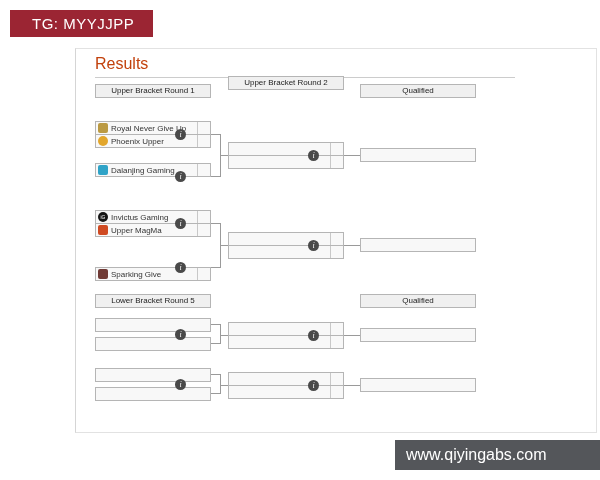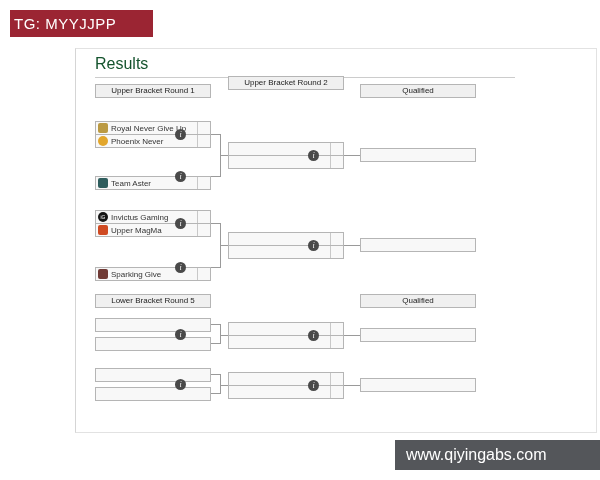--- a/index.html
+++ b/index.html
@@ -1,25 +1,25 @@
 <!DOCTYPE html>
 <html><head>
 <meta charset="utf-8">
 <style>
   * { margin:0; padding:0; box-sizing:border-box; }
   html,body { width:600px; height:480px; background:#fff; font-family:"Liberation Sans", sans-serif; }
   .page { position:relative; width:600px; height:480px; background:#ffffff; overflow:hidden; }
 
   .tg-banner { position:absolute; left:10px; top:10px; width:143px; height:27px;
-    background:#9b2533; color:#ffffff; font-size:15px; line-height:27px; padding-left:4px; letter-spacing:.5px; }
+    background:#9b2533; color:#ffffff; font-size:15px; line-height:27px; padding-left:22px; letter-spacing:.5px; }
 
   .panel { position:absolute; left:75px; top:48px; width:522px; height:385px;
     border:1px solid #e2e2e2; border-left:1px solid #d5d5d5; background:#fff; }
 
-  .page-title { position:absolute; left:95px; top:55px; font-size:16px; color:#14532d; }
+  .page-title { position:absolute; left:95px; top:55px; font-size:16px; color:#c2410c; }
   .title-divider { position:absolute; left:95px; top:77px; width:420px; height:1px; background:#cccccc; }
 
   .col-header { position:absolute; width:116px; height:14px; background:#f0f0f0;
     border:1px solid #b5b5b5; font-size:8px; line-height:12px; text-align:center; color:#222; }
 
   .match { position:absolute; width:96px; }
   .slot { position:absolute; left:0; width:116px; height:14px; background:#f8f8f8;
     border:1px solid #b5b5b5; display:flex; align-items:center; font-size:8px; color:#333; overflow:hidden; }
   .slot .tname { white-space:nowrap; }
   .score { position:absolute; right:0; top:0; width:13px; height:100%; border-left:1px solid #c8c8c8; }
@@ -63,30 +63,30 @@
   <div class="col-header" style="left:360px;top:84px">Qualified</div>
 
   <div class="match" style="left:95px;top:121px;height:27px">
     <div class="slot" style="top:0">
       <span class="logo logo-rng"></span>
       <span class="tname">Royal Never Give Up</span>
       <span class="score"></span>
     </div>
     <div class="slot" style="top:13px">
       <span class="logo logo-phoenix"></span>
-      <span class="tname">Phoenix Never</span>
+      <span class="tname">Phoenix Upper</span>
       <span class="score"></span>
     </div>
     <div class="info" style="top:8px">i</div>
   </div>
 
   <div class="match" style="left:95px;top:163px;height:27px">
-    <div class="slot" style="top:13px">
-      <span class="logo logo-aster"></span>
-      <span class="tname">Team Aster</span>
+    <div class="slot" style="top:0">
+      <span class="logo logo-dlg"></span>
+      <span class="tname">Dalanjing Gaming</span>
       <span class="score"></span>
     </div>
     <div class="info" style="top:8px">i</div>
   </div>
 
   <div class="match" style="left:228px;top:142px;height:27px">
     <div class="slot" style="top:0">
         <span class="score"></span>
       </div>
     <div class="slot" style="top:13px">

